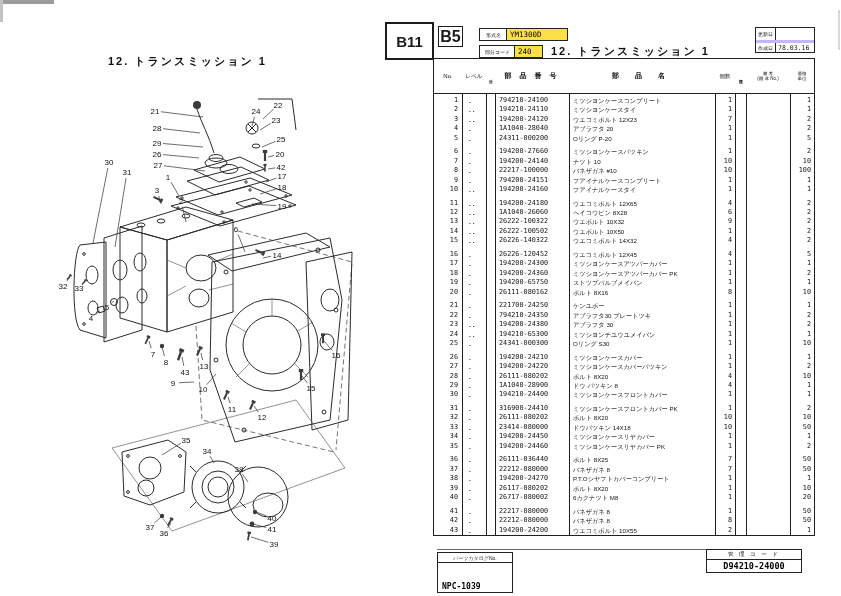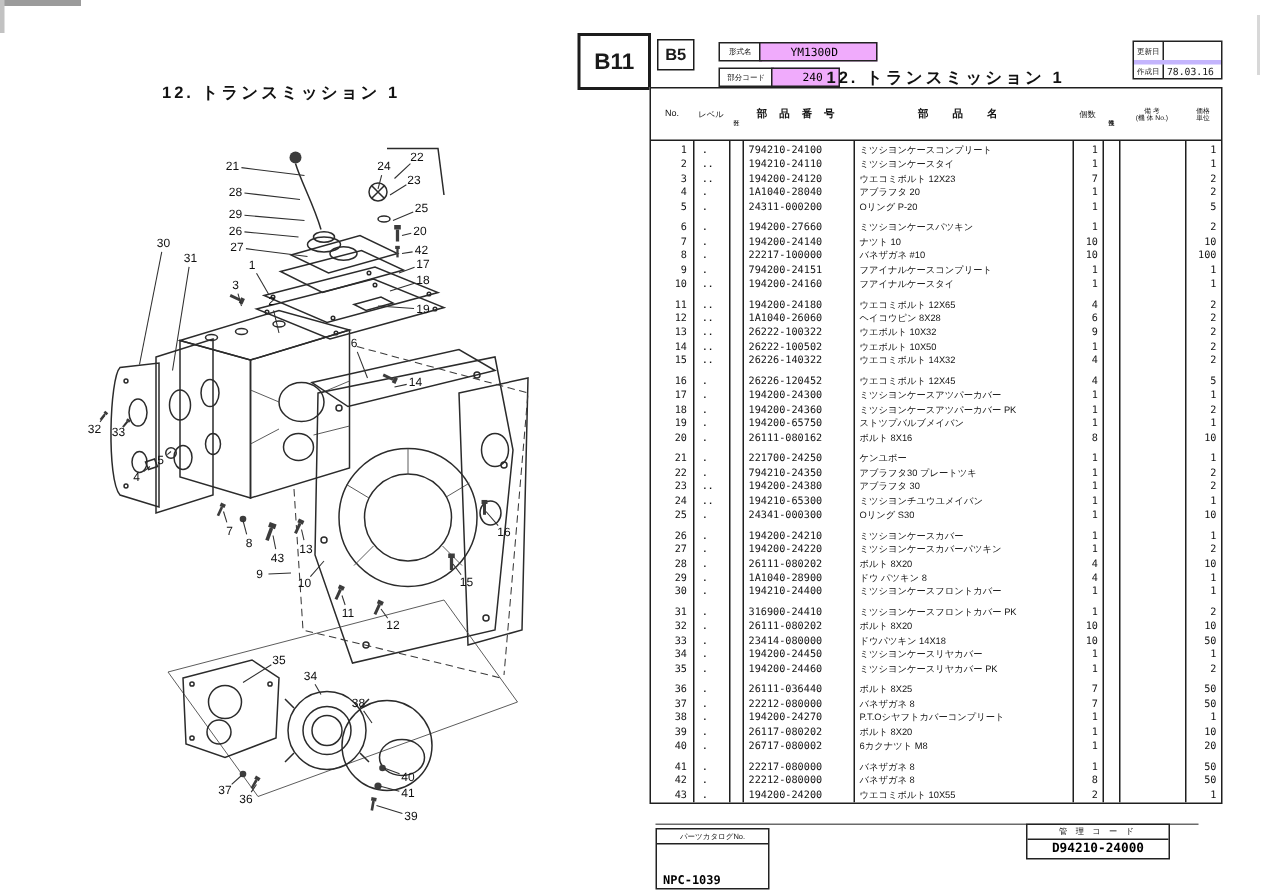--- a/index.html
+++ b/index.html
@@ -18,24 +18,24 @@
   #diagram-svg .ln{stroke:#2b2b2b;stroke-width:1;fill:none;}
   #diagram-svg .thin{stroke:#4a4a4a;stroke-width:.6;fill:none;}
   #diagram-svg .dash{stroke:#3a3a3a;stroke-width:.7;fill:none;stroke-dasharray:5 3;}
   #diagram-svg .leader{stroke:#2f2f2f;stroke-width:.7;}
   #diagram-svg .callout{font:8px "Liberation Sans",sans-serif;fill:#101010;text-anchor:middle;}
   #diagram-svg .solidfill{fill:#3c3c3c;stroke:none;}
 
   
   .b11{left:385px;top:22px;width:45px;height:34px;border:2px solid #1c1c1c;display:flex;align-items:center;justify-content:center;font-weight:bold;font-size:15px;letter-spacing:0;}
   .b11::first-letter{font-size:21px;}
-  .b5{left:438px;top:26px;width:23px;height:19px;border:1.5px solid #1c1c1c;display:flex;align-items:center;justify-content:center;font-weight:bold;font-size:11px;}
+  .b5{left:438px;top:26px;width:23px;height:19px;border:1.5px solid #1c1c1c;display:flex;align-items:center;justify-content:center;font-weight:bold;font-size:16px;}
   .b5::first-letter{font-size:13px;}
   .lblbox{border:1px solid #222;font-size:5px;display:flex;align-items:center;justify-content:center;background:#fff;color:#111;}
-  .valbox{border:1px solid #222;font-family:"DejaVu Sans Mono",monospace;font-size:7.5px;display:flex;align-items:center;padding-left:20px;background:#f0abfc;color:#000;}
+  .valbox{border:1px solid #222;font-family:"DejaVu Sans Mono",monospace;font-size:7.5px;display:flex;align-items:center;padding-left:3px;background:#fde047;color:#000;}
   .model-lbl{left:479px;top:28px;width:27px;height:11px;}
   .model-val{left:506px;top:28px;width:57px;height:11px;}
   .sec-lbl{left:479px;top:45px;width:35px;height:11px;}
   .sec-val{left:514px;top:45px;width:24px;height:11px;}
   .right-title{left:551px;top:44px;font-size:11px;font-weight:bold;letter-spacing:2px;color:#111;}
   .datebox{left:755px;top:27px;width:58px;height:24px;border:1px solid #222;}
   .datebox .row{display:flex;height:12px;box-sizing:border-box;}
   .datebox .row + .row{border-top:3px solid #c4b5fd;}
   .datebox .dl{width:20px;font-size:5px;display:flex;align-items:center;justify-content:center;border-right:1px solid #222;box-sizing:border-box;}
   .datebox .dv{flex:1;font-family:"DejaVu Sans Mono",monospace;font-size:6.5px;display:flex;align-items:center;padding-left:2px;}
@@ -62,21 +62,21 @@
   .td.c-nm{padding-left:4px;overflow:hidden;font-size:6.2px;}
   .td.c-qt{text-align:right;padding-right:3px;font-family:"DejaVu Sans Mono",monospace;font-size:6.8px;}
   .td.c-un{text-align:right;padding-right:3px;font-family:"DejaVu Sans Mono",monospace;font-size:6.8px;}
 
   
   .footer-line{left:437px;top:549px;width:362px;height:1px;background:#6a6a6a;}
   .fbox{border:1px solid #222;background:#fff;}
   .fcat{left:437px;top:552px;width:74px;}
   .fcat .l1{height:9px;border-bottom:1px solid #222;font-size:5px;display:flex;align-items:center;justify-content:center;color:#111;}
   .fcat .l2{height:12px;font-family:"DejaVu Sans Mono",monospace;font-weight:bold;font-size:8px;display:flex;align-items:center;padding-left:4px;color:#000;margin-top:17px;}
-  .fctl{left:684px;top:549px;width:94px;}
+  .fctl{left:706px;top:549px;width:94px;}
   .fctl .l1{height:9px;border-bottom:1px solid #222;font-size:5.5px;display:flex;align-items:center;justify-content:center;letter-spacing:2px;color:#111;}
   .fctl .l2{height:12px;font-family:"DejaVu Sans Mono",monospace;font-weight:bold;font-size:8.5px;display:flex;align-items:center;justify-content:center;color:#000;}
 </style>
 </head>
 <body>
 
 <div class="abs smudge-top"></div>
 <div class="abs smudge-left"></div>
 <div class="abs smudge-right"></div>
 

